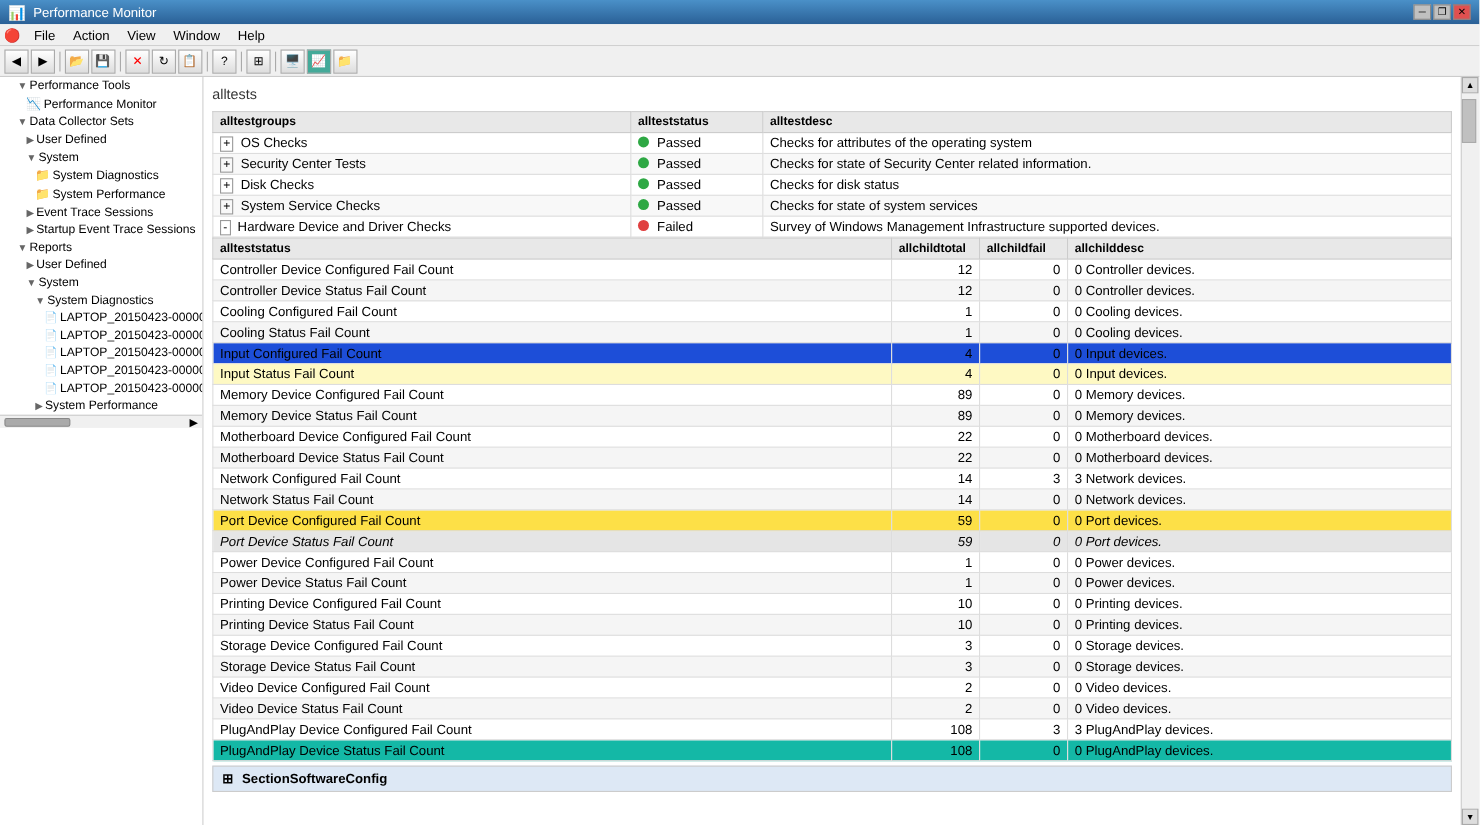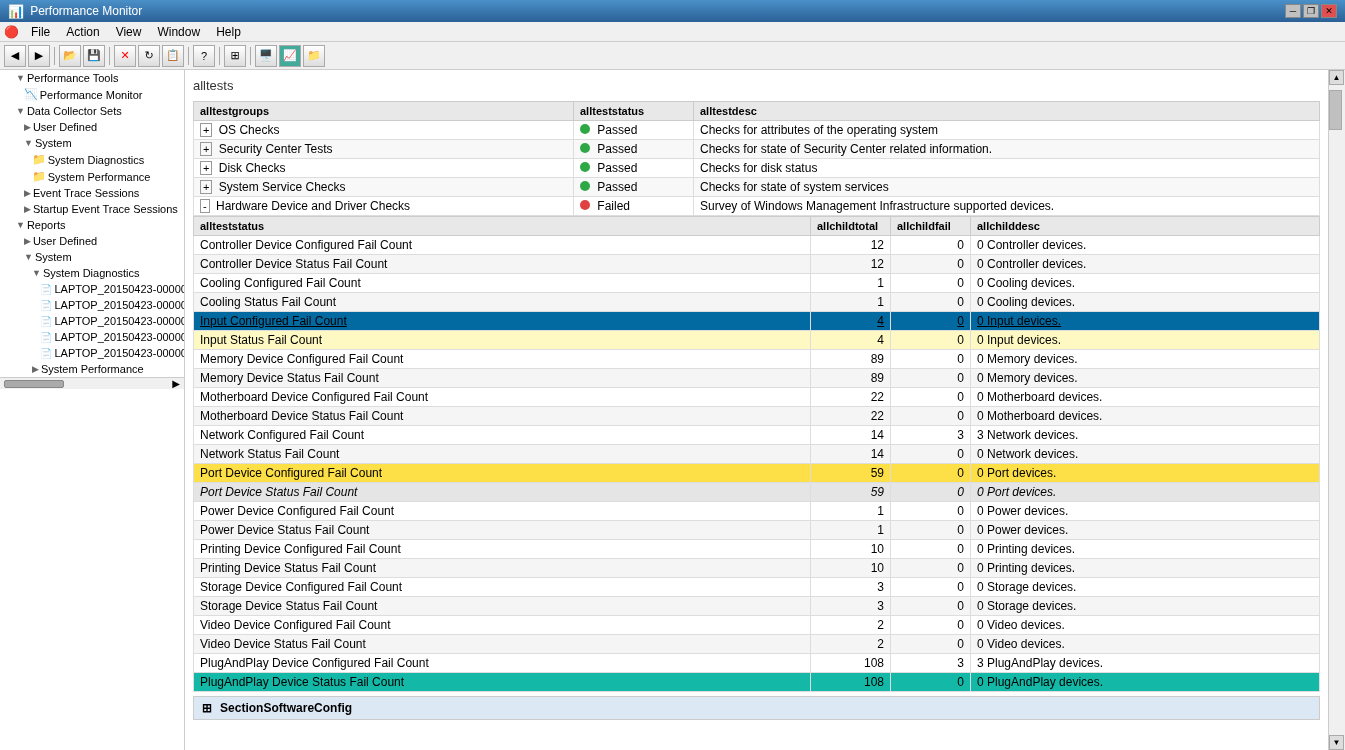--- a/index.html
+++ b/index.html
@@ -428,21 +428,21 @@
       <td style="text-align:right;">1</td>
       <td style="text-align:right;">0</td>
       <td>0 Cooling devices.</td>
     </tr>
             <tr style="background: rgb(245, 245, 245);">
       <td>Cooling Status Fail Count</td>
       <td style="text-align:right;">1</td>
       <td style="text-align:right;">0</td>
       <td>0 Cooling devices.</td>
     </tr>
-            <tr style="background: #0369a1; text-decoration: underline;">
+            <tr style="background: #1d4ed8;">
       <td>Input Configured Fail Count</td>
       <td style="text-align:right;">4</td>
       <td style="text-align:right;">0</td>
       <td>0 Input devices.</td>
     </tr>
             <tr style="background: #fef9c3;">
       <td>Input Status Fail Count</td>
       <td style="text-align:right;">4</td>
       <td style="text-align:right;">0</td>
       <td>0 Input devices.</td>

